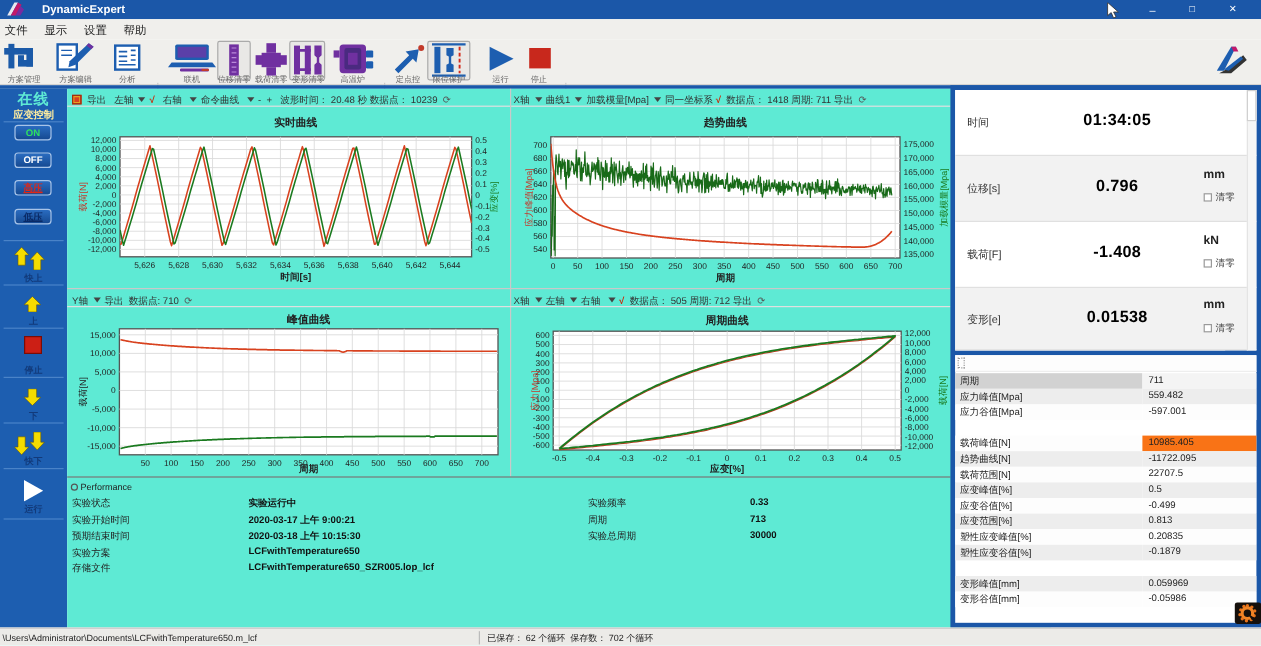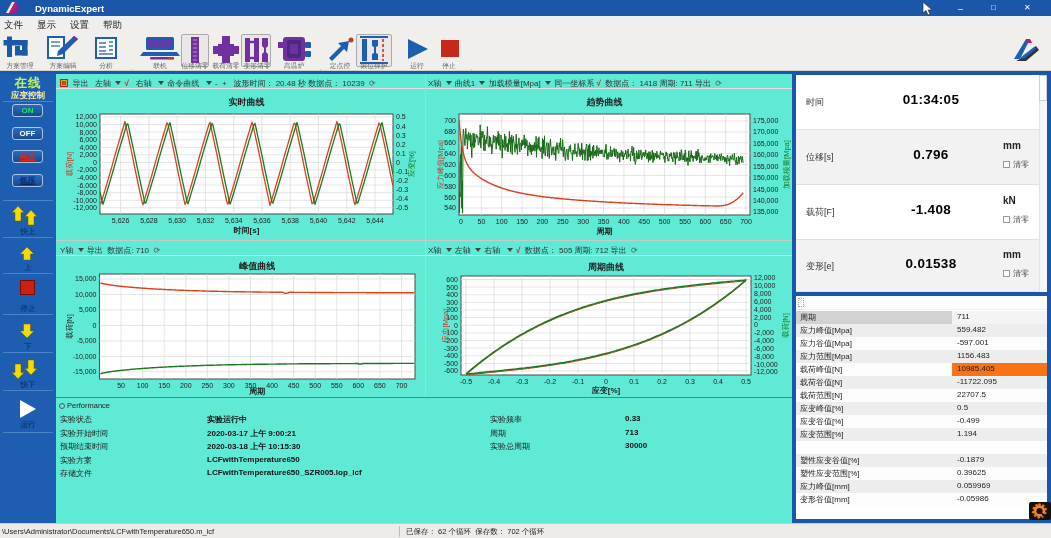--- a/index.html
+++ b/index.html
@@ -158,21 +158,21 @@
     <svg width="40" height="26" style="position:absolute;left:1006px;top:4px">
       <polygon points="8,22 20,2 24,2 14,22" fill="#1d5eb0"></polygon>
       <polygon points="20,2 24,2 26,6 22,6" fill="#c2186a"></polygon>
       <polygon points="14,22 30,9 33,13 20,24 10,24" fill="#333"></polygon>
       <polygon points="14,21 28,10 30,12 18,22" fill="#1d5eb0"></polygon>
     </svg>
 </div>
 <div class="abs" style="left:0;top:71px;width:1051px;height:3px;background:#1b57a8"></div>
 
 <div class="abs" style="left:0;top:74px;width:56px;height:449px;background:#1d5eb0">
-  <div class="abs" style="left:0;top:1px;width:56px;text-align:center;font-size:12.5px;font-weight:bold;color:#bef264;letter-spacing:1px">在线</div>
+  <div class="abs" style="left:0;top:1px;width:56px;text-align:center;font-size:12.5px;font-weight:bold;color:#5eead4;letter-spacing:1px">在线</div>
   <div class="abs" style="left:0;top:16px;width:56px;text-align:center;font-size:8.5px;color:#ffec9e;font-weight:bold">应变控制</div>
   <div class="abs" style="left:3px;top:27px;width:50px;height:1px;background:#4a83c8"></div>
   <div class="sbtn" style="top:30px;color:#2fe060">ON</div>
   <div class="sbtn" style="top:53px;color:#fff">OFF</div>
   <div class="sbtn" style="top:76px;color:#e02818"><u>高压</u></div>
   <div class="sbtn" style="top:100px;color:#0a2a66"><u>低压</u></div>
   <div class="abs" style="left:3px;top:126px;width:50px;height:1px;background:#4a83c8"></div>
   <svg width="30" height="19" style="position:absolute;left:12px;top:132px">
     <polygon points="6,0 12,6.5 9,6.5 9,15 3,15 3,6.5 0,6.5" fill="#f5dc00" stroke="#6a5a00" stroke-width="0.5"></polygon>
     <polygon points="19,4 25,10.5 22,10.5 22,19 16,19 16,10.5 13,10.5" fill="#f5dc00" stroke="#6a5a00" stroke-width="0.5"></polygon>
@@ -273,58 +273,54 @@
         <span class="c2" style="background:#f4f4f4">711</span>
       </div>
       <div class="trow" style="top:27.5px">
         <span class="c1" style="background:#ededed">应力峰值[Mpa]</span>
         <span class="c2" style="background:#ededed">559.482</span>
       </div>
       <div class="trow" style="top:40.5px">
         <span class="c1" style="background:#fdfdfd">应力谷值[Mpa]</span>
         <span class="c2" style="background:#fdfdfd">-597.001</span>
       </div>
-      <div class="trow" style="top:53.5px">
-        <span class="c1" style="background:#ededed">应力范围[Mpa]</span>
-        <span class="c2" style="background:#ededed">1156.483</span>
-      </div>
       <div class="trow" style="top:66.5px">
         <span class="c1" style="background:#fdfdfd">载荷峰值[N]</span>
         <span class="c2" style="background:#f97316">10985.405</span>
       </div>
       <div class="trow" style="top:79.5px">
-        <span class="c1" style="background:#ededed">载荷谷值[N]</span>
+        <span class="c1" style="background:#ededed">趋势曲线[N]</span>
         <span class="c2" style="background:#ededed">-11722.095</span>
       </div>
       <div class="trow" style="top:92.5px">
         <span class="c1" style="background:#fdfdfd">载荷范围[N]</span>
         <span class="c2" style="background:#fdfdfd">22707.5</span>
       </div>
       <div class="trow" style="top:105.5px">
         <span class="c1" style="background:#ededed">应变峰值[%]</span>
         <span class="c2" style="background:#ededed">0.5</span>
       </div>
       <div class="trow" style="top:118.5px">
         <span class="c1" style="background:#fdfdfd">应变谷值[%]</span>
         <span class="c2" style="background:#fdfdfd">-0.499</span>
       </div>
       <div class="trow" style="top:131.5px">
         <span class="c1" style="background:#ededed">应变范围[%]</span>
-        <span class="c2" style="background:#ededed">1.194</span>
+        <span class="c2" style="background:#ededed">0.813</span>
+      </div>
+      <div class="trow" style="top:144.5px">
+        <span class="c1" style="background:#fdfdfd">塑性应变峰值[%]</span>
+        <span class="c2" style="background:#fdfdfd">0.20835</span>
       </div>
       <div class="trow" style="top:157.5px">
         <span class="c1" style="background:#ededed">塑性应变谷值[%]</span>
         <span class="c2" style="background:#ededed">-0.1879</span>
       </div>
-      <div class="trow" style="top:170.5px">
-        <span class="c1" style="background:#fdfdfd">塑性应变范围[%]</span>
-        <span class="c2" style="background:#fdfdfd">0.39625</span>
-      </div>
       <div class="trow" style="top:183.5px">
-        <span class="c1" style="background:#ededed">应力峰值[mm]</span>
+        <span class="c1" style="background:#ededed">变形峰值[mm]</span>
         <span class="c2" style="background:#ededed">0.059969</span>
       </div>
       <div class="trow" style="top:196.5px">
         <span class="c1" style="background:#fdfdfd">变形谷值[mm]</span>
         <span class="c2" style="background:#fdfdfd">-0.05986</span>
       </div>
   </div>
 </div>
 
 <div class="abs" style="left:1029px;top:502px;width:22px;height:18px;background:#15100c;border-radius:2px;overflow:hidden">

